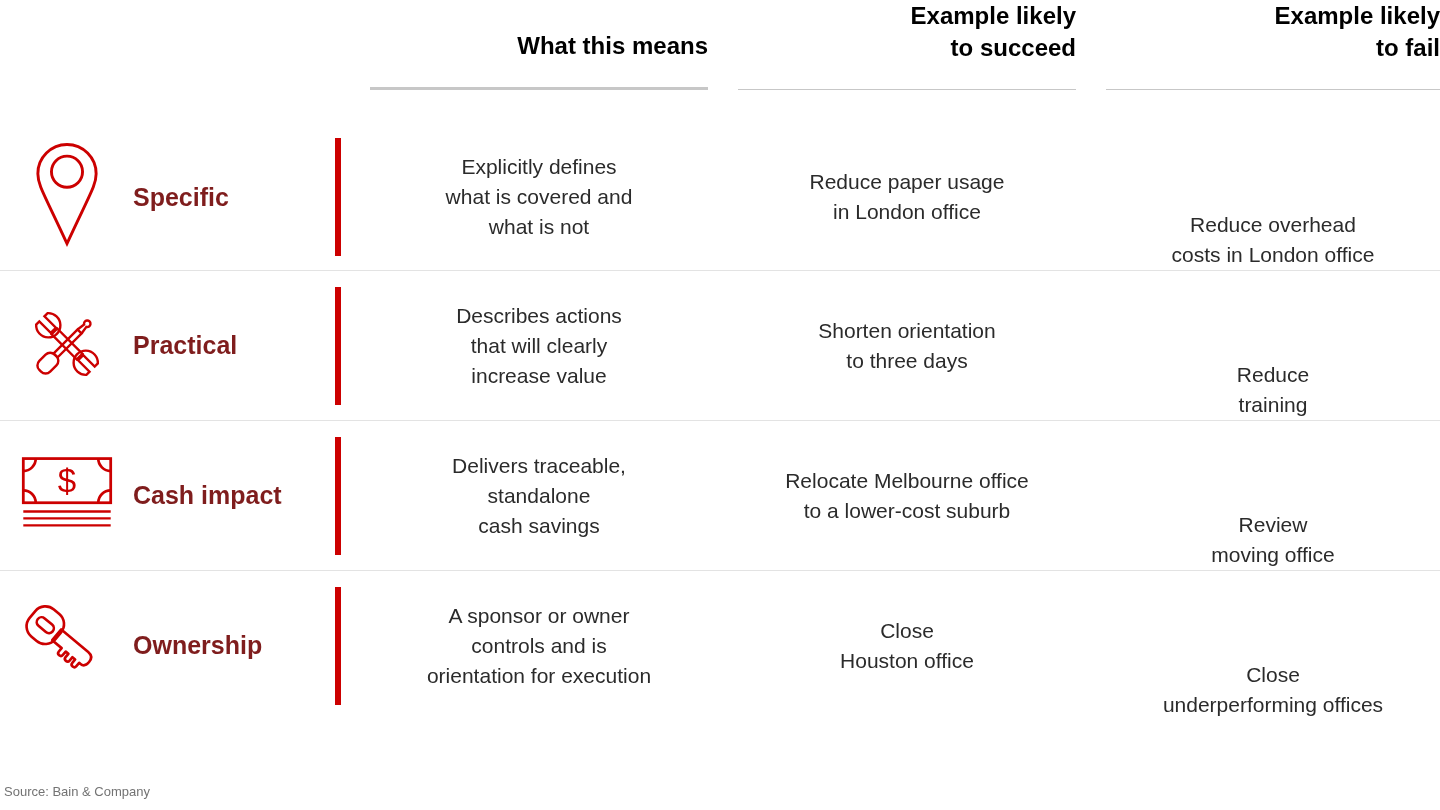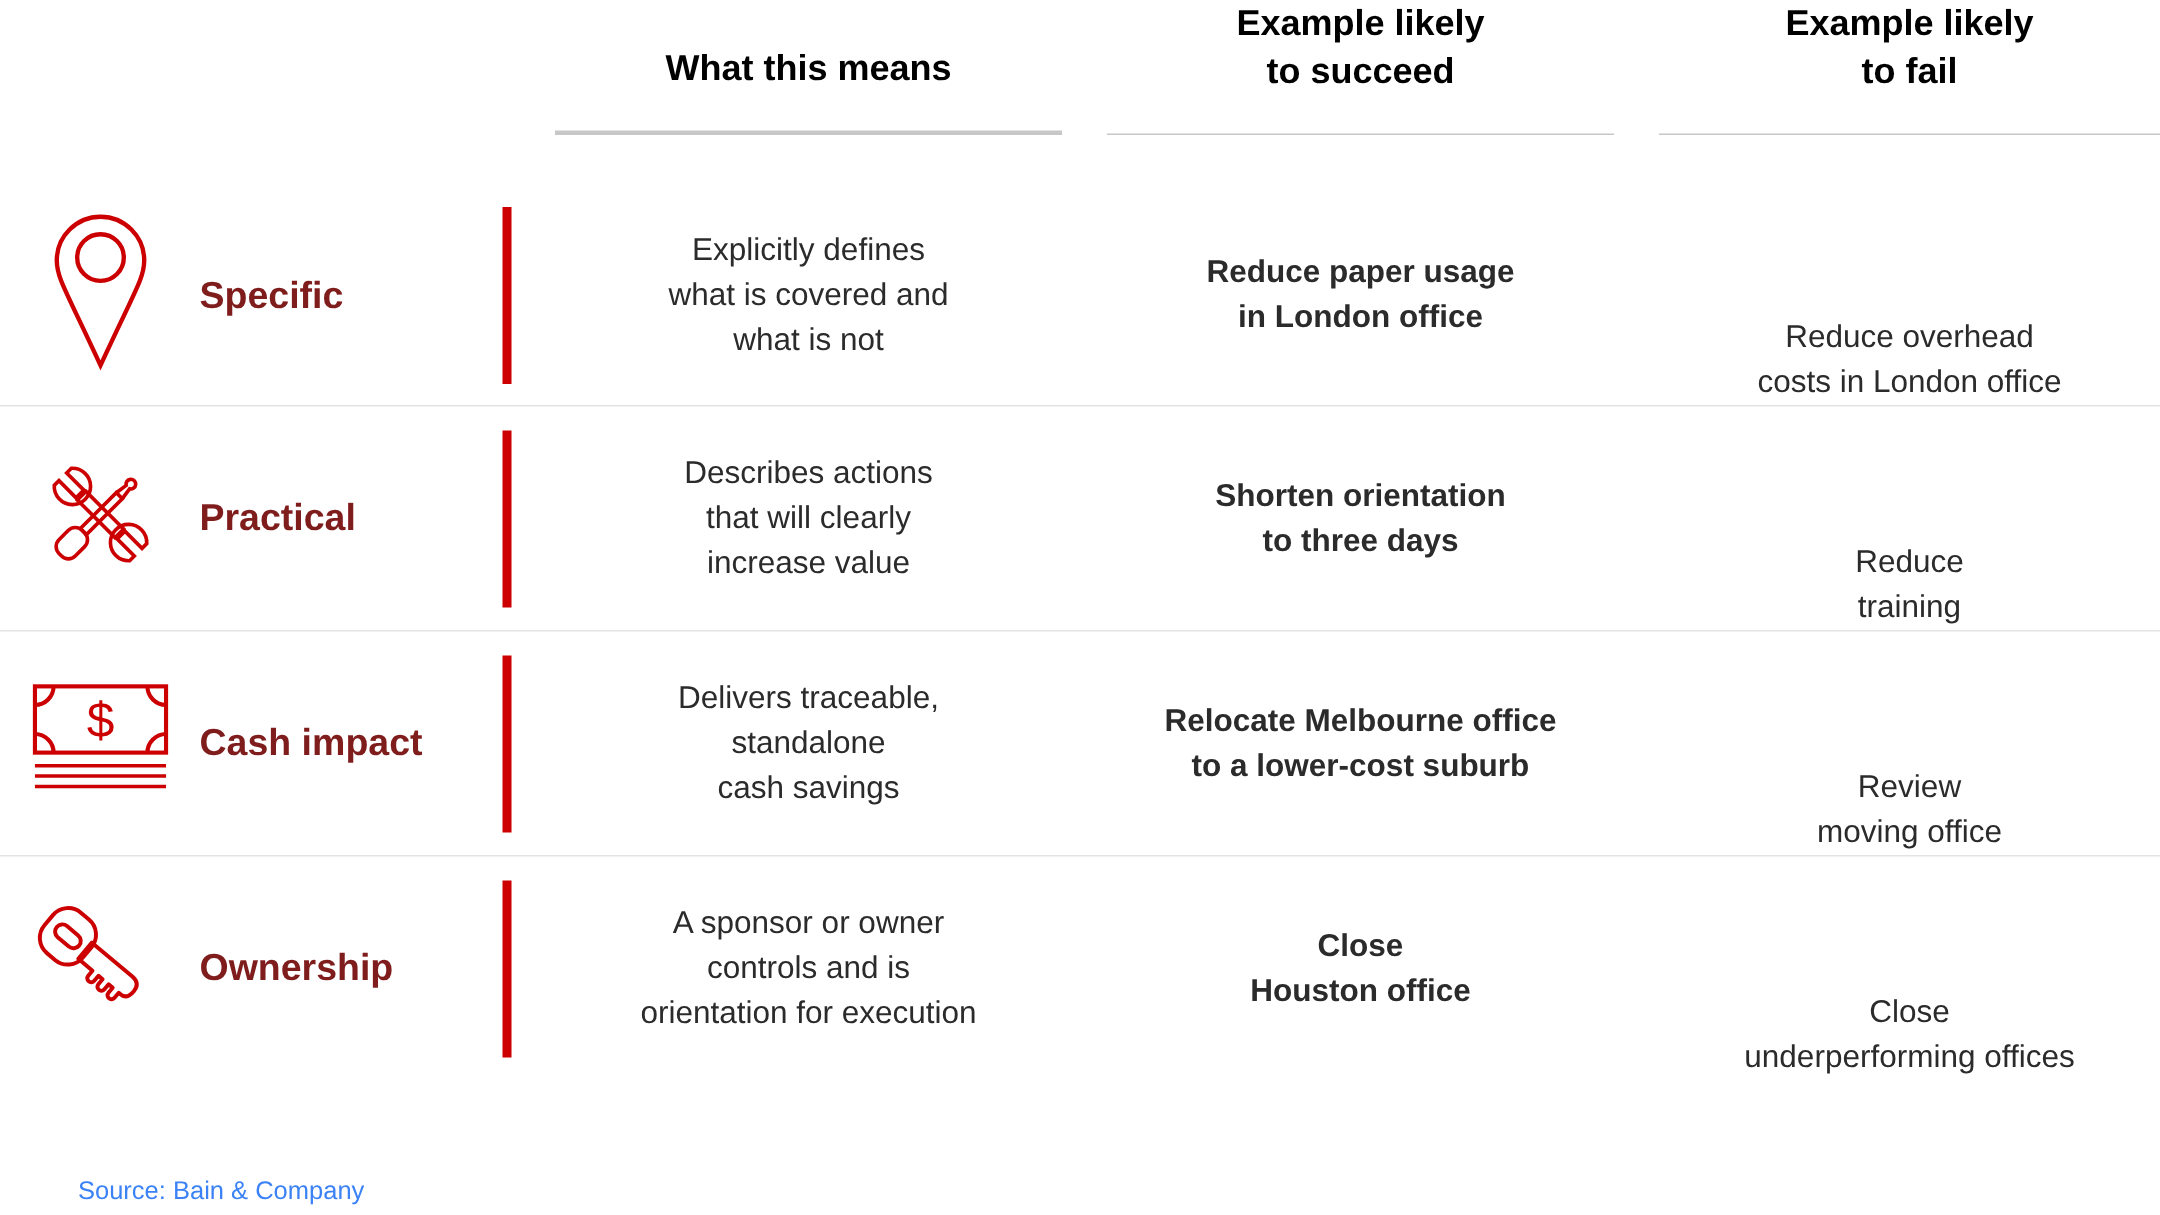--- a/index.html
+++ b/index.html
@@ -7,42 +7,42 @@
   body { font-family:"Liberation Sans","DejaVu Sans",sans-serif; color:#222; }
   .canvas { position:relative; width:1440px; height:810px; background:#fff; overflow:hidden; }
 
   
   .hdr { display:flex; height:124px; }
   .hdr .spacer { width:370px; }
   .hcell { display:flex; flex-direction:column; justify-content:flex-end; }
   .hcell.c1 { width:338px; }
   .hcell.c2 { width:368px; padding-left:30px; }
   .hcell.c3 { width:364px; padding-left:30px; }
-  .htext { text-align:center; font-weight:bold; font-size:24px; line-height:32px;
+  .htext { text-align:right; font-weight:bold; font-size:24px; line-height:32px;
            color:#000; white-space:pre-line; padding-bottom:25px; }
   .hrule { height:3px; background:#c7c7c7; margin-bottom:34px; }
 
   
   .row { display:flex; height:150px; }
   .row.first { height:146px; }
   .row + .row { border-top:1px solid #e3e3e3; }
   .cell-icon { width:133px; display:flex; align-items:center; justify-content:center; color:#cc0000; }
   .cell-icon svg { overflow:visible; }
   .cell-label { width:202px; display:flex; align-items:center; }
   .row-label { font-weight:bold; font-size:25px; color:#7f1d1d; }
   .cell-bar { width:35px; display:flex; align-items:center; }
   .bar { width:6px; height:118px; background:#cc0000; }
   .cell-text { display:flex; align-items:center; justify-content:center; }
   .cell-text.c1 { width:338px; }
-  .cell-text.c2 { width:368px; padding-left:30px;font-weight:bold; }
+  .cell-text.c2 { width:368px; padding-left:30px; }
   .cell-text.c3 { width:364px; padding-left:30px;align-items:flex-end; }
   .body-text { text-align:center; font-size:21px; line-height:30px; color:#2b2b2b; white-space:pre-line; }
 
   
-  .source { position:absolute; left:4px; top:784px; font-size:17px; color:#3b82f6;margin-left:48px; }
+  .source { position:absolute; left:4px; top:784px; font-size:13px; color:#737373; }
 </style>
 </head>
 <body>
 
 <div class="canvas">
 
   <div class="hdr">
     <div class="spacer"></div>
     <div class="hcell c1">
       <div class="htext">What this means</div>

